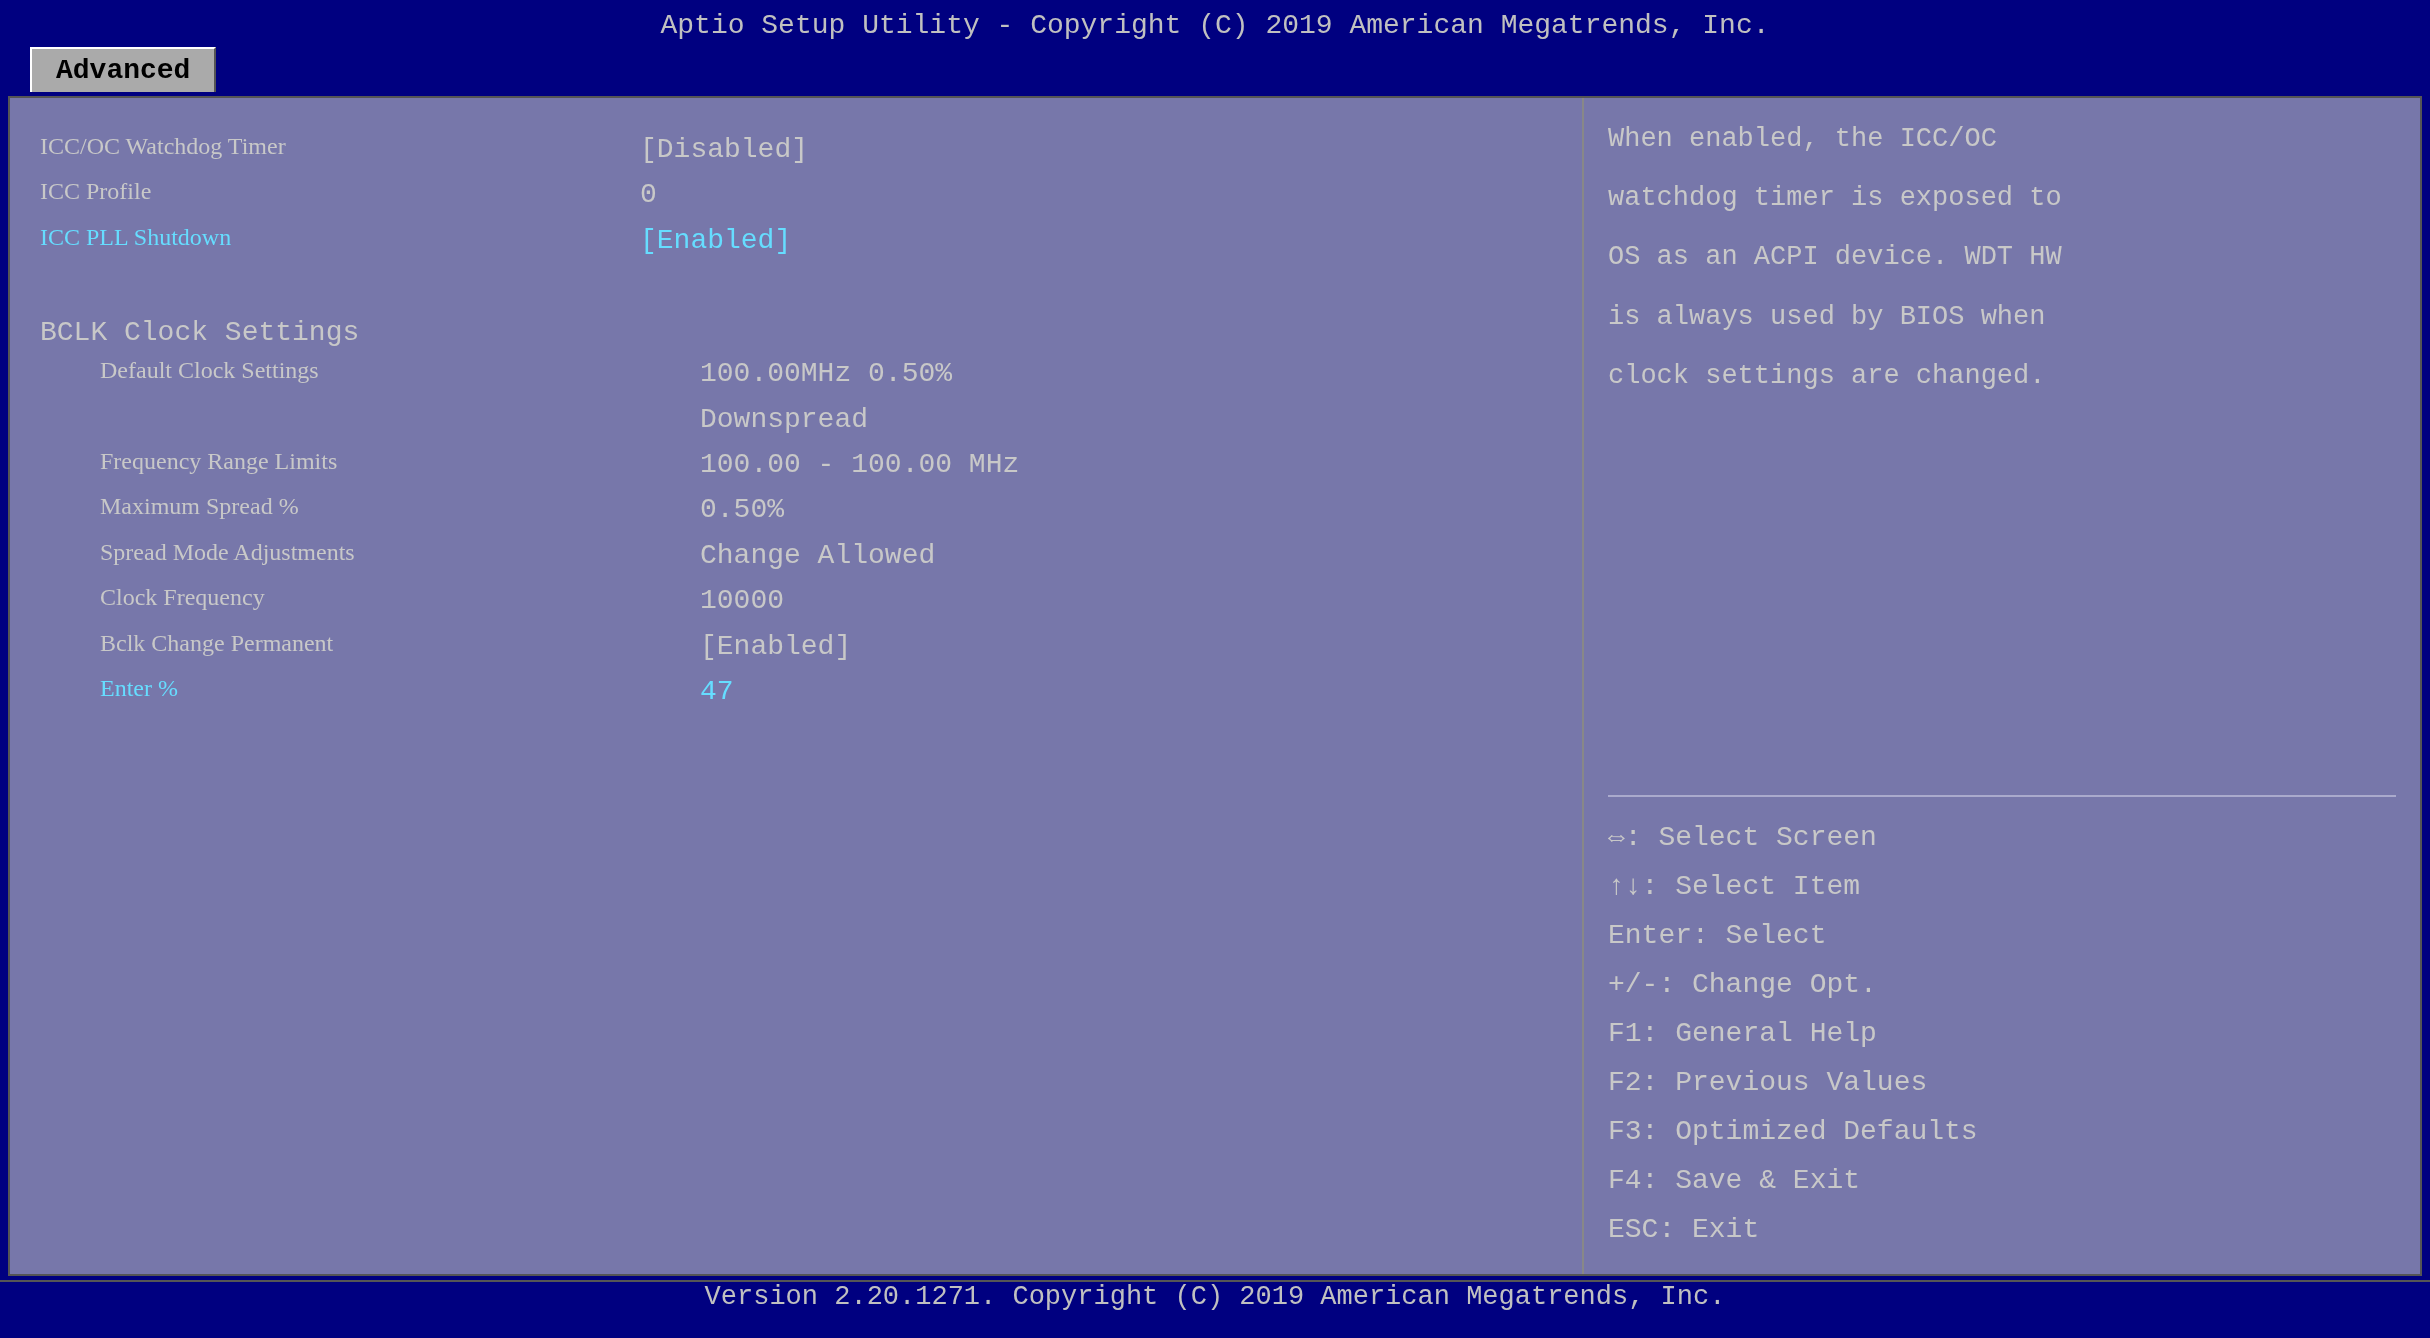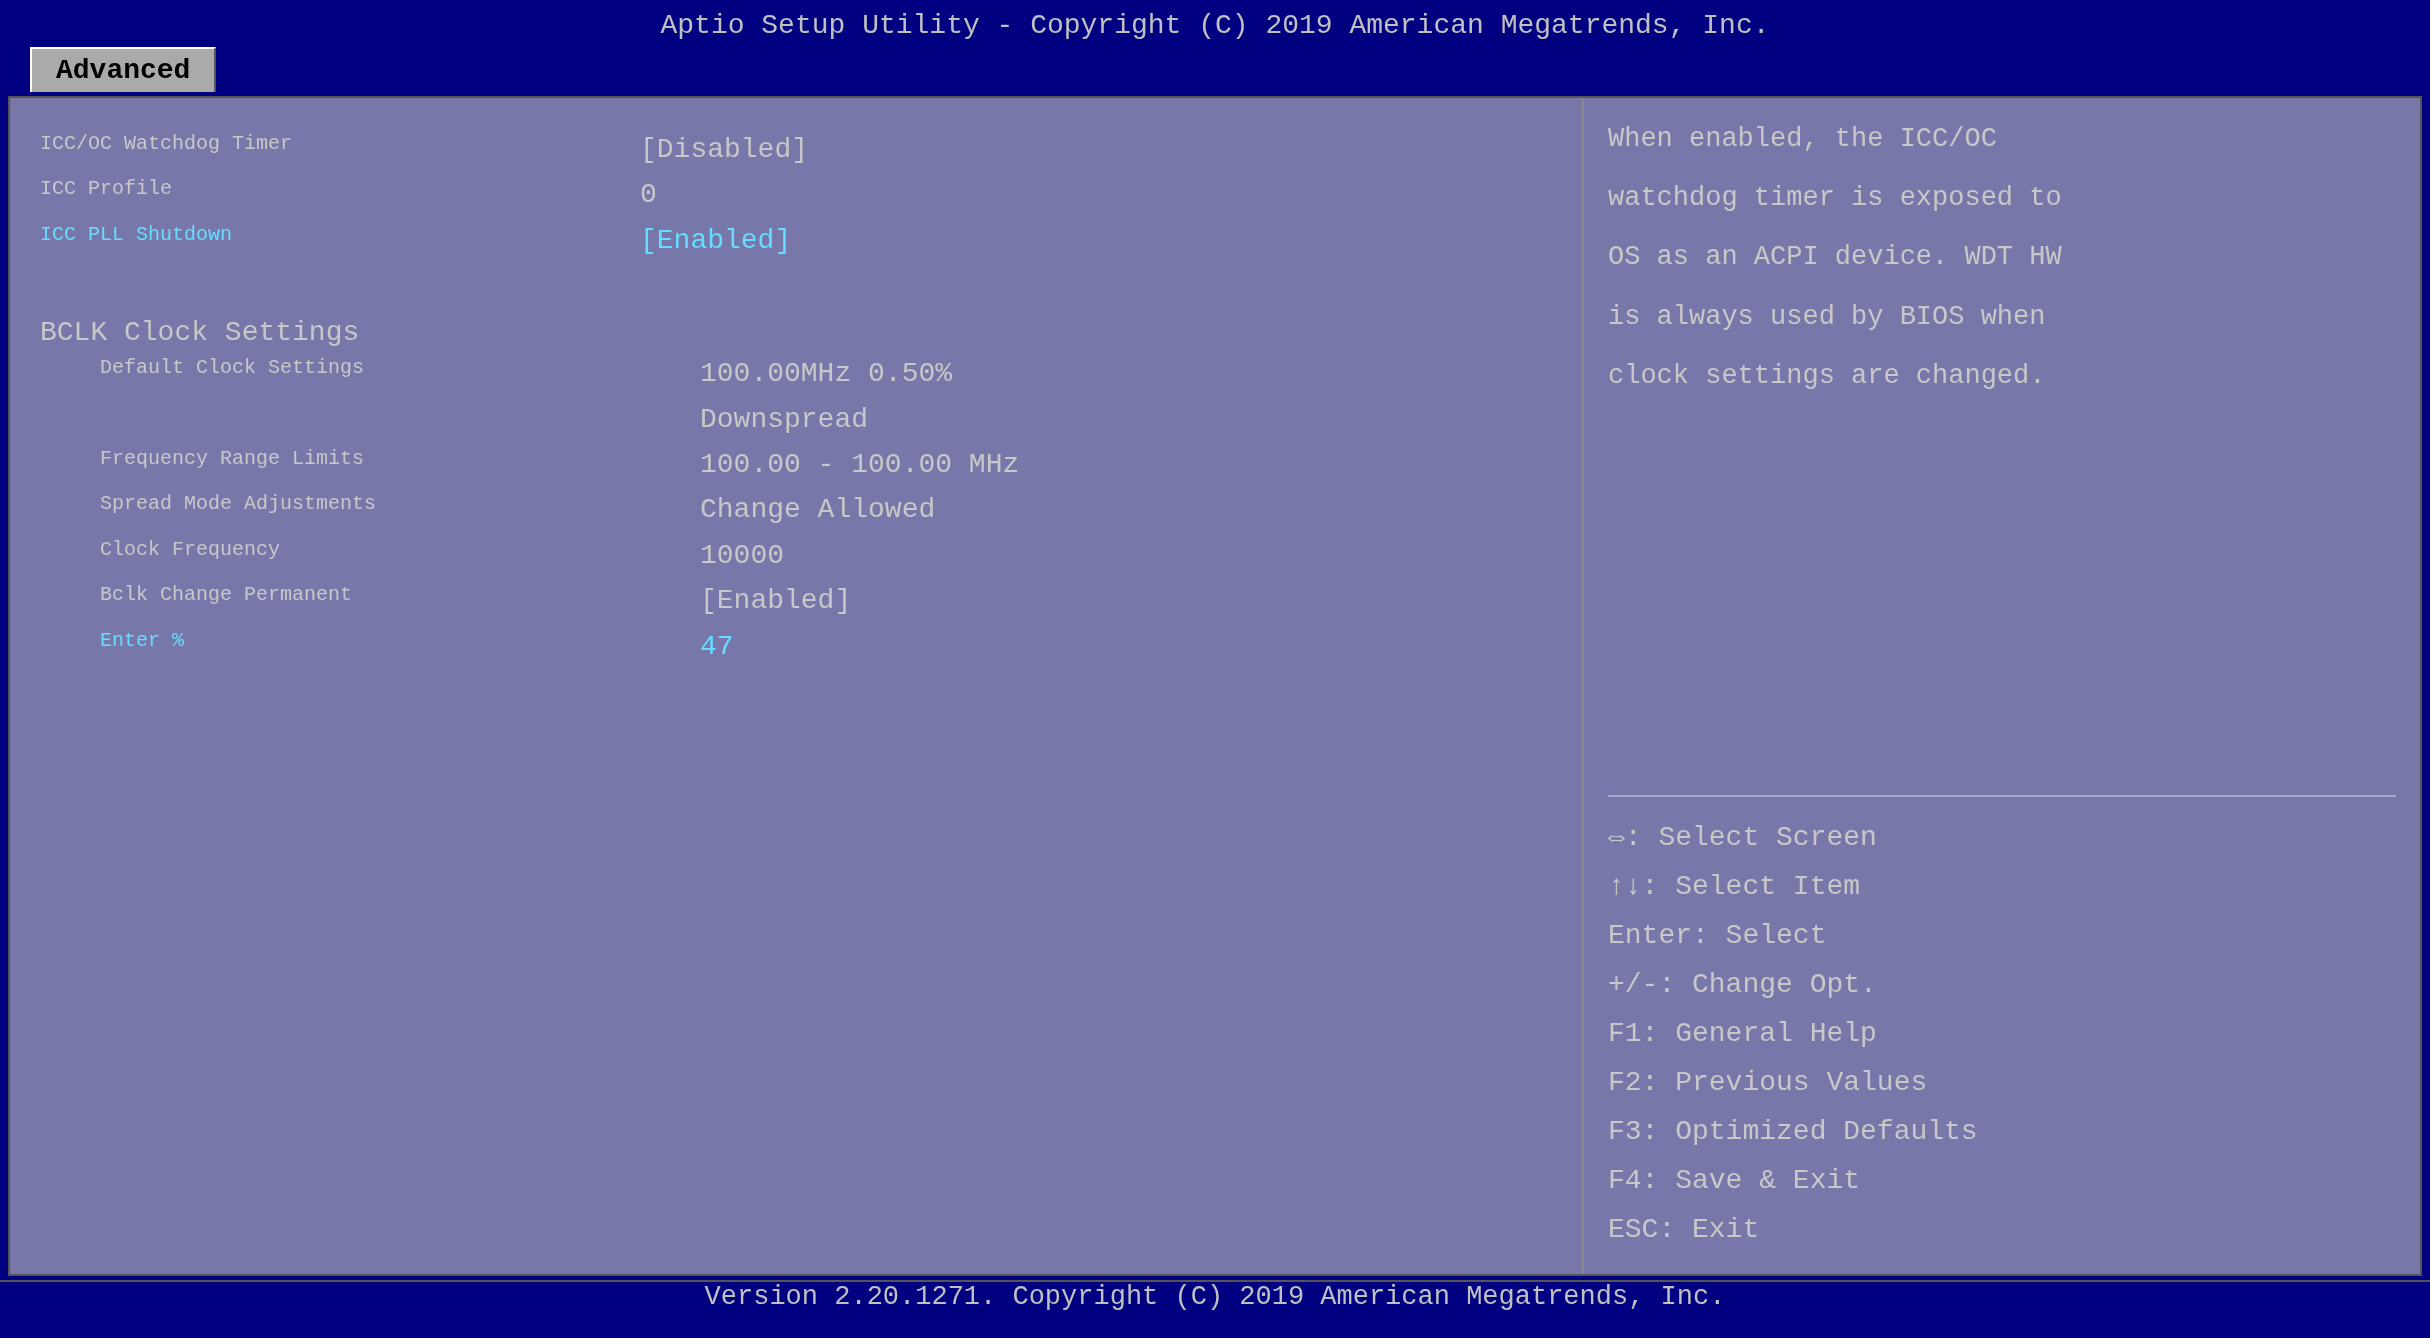--- a/index.html
+++ b/index.html
@@ -70,21 +70,22 @@
     .setting-row {
       display: flex;
       flex-direction: row;
       margin-bottom: 2px;
       line-height: 1.55;
     }
 
     .setting-label {
       width: 600px;
       color: #c8c8c8;
-      font-size: 20px;
+      font-size: 24px;
+      font-family: Liberation Serif, serif;
     }
 
     .setting-label.highlight {
       color: #66ddff;
     }
 
     .setting-value {
       color: #c8c8c8;
       font-size: 28px;
     }
@@ -187,20 +188,24 @@
     <div class="setting-row indent">
       <span class="setting-label"></span>
       <span class="setting-value">Downspread</span>
     </div>
 
     <div class="setting-row indent">
       <span class="setting-label">Frequency Range Limits</span>
       <span class="setting-value">100.00 - 100.00 MHz</span>
     </div>
 
+    <div class="setting-row indent">
+      <span class="setting-label">Maximum Spread %</span>
+      <span class="setting-value">0.50%</span>
+    </div>
 
     <div class="setting-row indent">
       <span class="setting-label">Spread Mode Adjustments</span>
       <span class="setting-value">Change Allowed</span>
     </div>
 
     <div class="setting-row indent">
       <span class="setting-label">Clock Frequency</span>
       <span class="setting-value">10000</span>
     </div>

